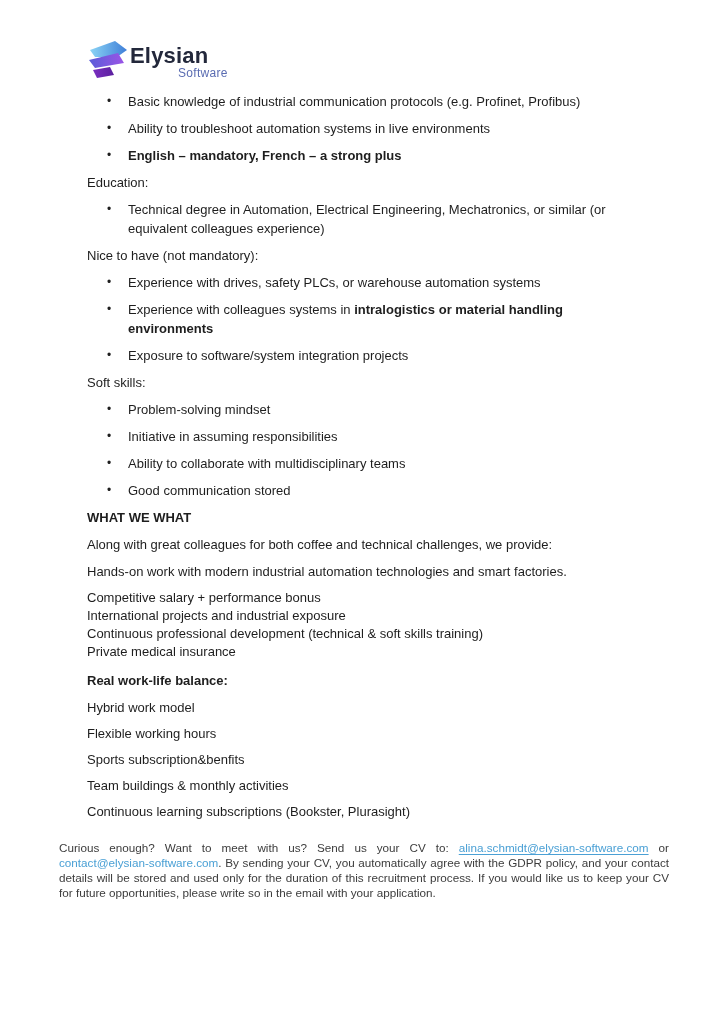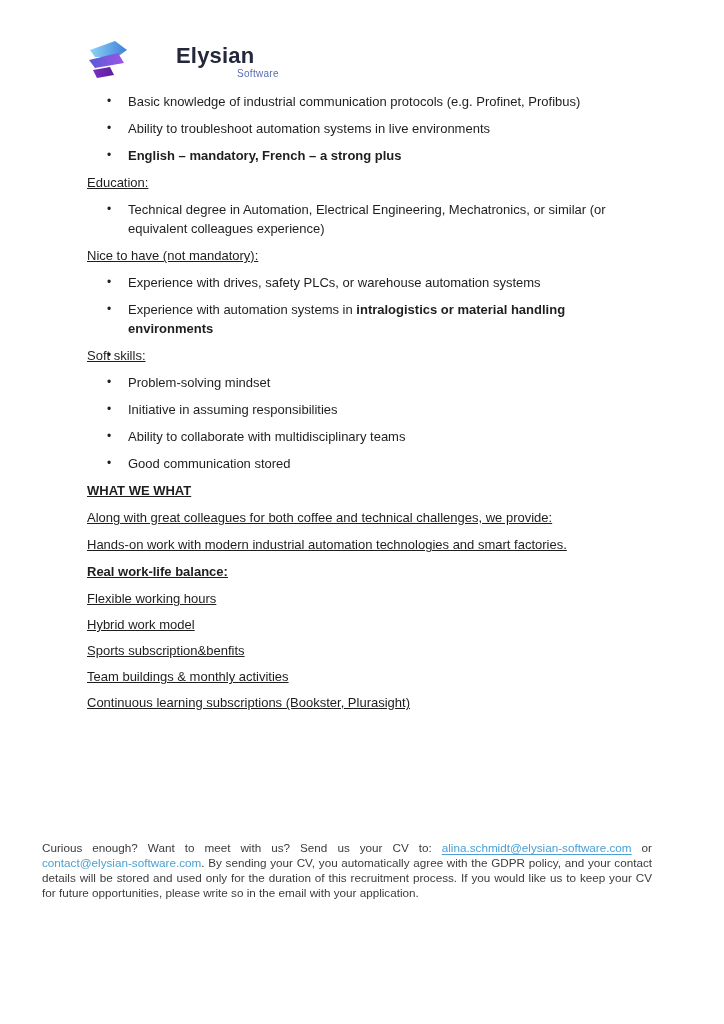--- a/index.html
+++ b/index.html
@@ -7,44 +7,44 @@
   body {
     width: 724px; height: 1024px;
     font-family: "Liberation Sans", sans-serif;
     color: #1e1e1e;
     position: relative;
     overflow: hidden;
   }
   .page { position: absolute; inset: 0; background: #ffffff; }
 
   
-  .logo { position: absolute; top: 38px; left: 84px; display: flex; align-items: flex-start; gap: 46px; }
+  .logo { position: absolute; top: 38px; left: 84px; display: flex; align-items: flex-start; }
   .logo-mark { width: 45px; height: 45px; flex: 0 0 auto; }
   .logo-text { display: flex; flex-direction: column; margin-left: 1px; padding-top: 6px; }
   .brand { font-size: 22px; font-weight: bold; color: #23283b; line-height: 23px; letter-spacing: 0.2px; }
-  .tagline { font-size: 10px; color: #5a6cb2; line-height: 13px; margin-left: 61px; letter-spacing: 0.3px; }
+  .tagline { font-size: 12px; color: #5a6cb2; line-height: 13px; margin-left: 48px; letter-spacing: 0.3px; }
 
   
   .doc {
     position: absolute; top: 92px; left: 87px; width: 552px;
     font-size: 13px; line-height: 19px; color: #1e1e1e;
   }
   .doc ul { list-style: none; }
   .doc li { position: relative; padding-left: 41px; margin-bottom: 8px; }
   .mk { position: absolute; left: 20px; top: 0; font-size: 12px; }
-  .para { margin-bottom: 8px; text-decoration: underline; }
+  .para { margin-bottom: 8px; }
   .b { font-weight: bold; text-align: center; }
   .head-bold { font-weight: bold; margin-bottom: 8px; }
   .perks { margin-bottom: 10px; }
   .perks .perk-line { line-height: 18px; }
   .balance-item { margin-bottom: 7px; }
 
   
   .footer {
-    position: absolute; top: 840px; left: 42px; width: 610px;
+    position: absolute; top: 840px; left: 59px; width: 610px;
     font-size: 11.7px; line-height: 15px; text-align: justify;
     color: #3c3c3c;
   }
   .email-link { color: #4aa0d5; text-decoration: underline; text-underline-offset: 2px; cursor: pointer; }
   .email-link.plain { text-decoration: none; }
 </style>
 </head>
 <body>
 
 <div class="page">
@@ -101,24 +101,25 @@
     </ul>
 
     <p class="para">Nice to have (not mandatory):</p>
     <ul>
       <li>
         <span class="mk">•</span>
         <span>Experience with drives, safety PLCs, or warehouse automation systems</span>
       </li>
       <li>
         <span class="mk">•</span>
-        <span>Experience with automation systems in </span><span class="b">intralogistics or material handling environments</span>
+        <span>Experience with colleagues systems in </span><span class="b">intralogistics or material handling environments</span>
       </li>
       <li>
         <span class="mk">•</span>
+        <span>Exposure to software/system integration projects</span>
       </li>
     </ul>
 
     <p class="para">Soft skills:</p>
     <ul>
       <li>
         <span class="mk">•</span>
         <span>Problem-solving mindset</span>
       </li>
       <li>
@@ -132,24 +133,30 @@
       <li>
         <span class="mk">•</span>
         <span>Good communication stored</span>
       </li>
     </ul>
 
     <p class="para head-bold">WHAT WE WHAT</p>
     <p class="para">Along with great colleagues for both coffee and technical challenges, we provide:</p>
     <p class="para">Hands-on work with modern industrial automation technologies and smart factories.</p>
 
+    <div class="perks">
+      <div class="perk-line">Competitive salary + performance bonus</div>
+      <div class="perk-line">International projects and industrial exposure</div>
+      <div class="perk-line">Continuous professional development (technical &amp; soft skills training)</div>
+      <div class="perk-line">Private medical insurance</div>
+    </div>
 
     <p class="para head-bold">Real work-life balance:</p>
+    <p class="para balance-item">Hybrid work model</p>
     <p class="para balance-item">Flexible working hours</p>
-    <p class="para balance-item">Hybrid work model</p>
     <p class="para balance-item">Sports subscription&amp;benfits</p>
     <p class="para balance-item">Team buildings &amp; monthly activities</p>
     <p class="para balance-item">Continuous learning subscriptions (Bookster, Plurasight)</p>
 
   </main>
 
   <footer class="footer">
     <p><span>Curious enough? Want to meet with us? Send us your CV to: </span><a class="email-link">alina.schmidt@elysian-software.com</a><span> or </span><a class="email-link plain">contact@elysian-software.com</a><span>. By sending your CV, you automatically agree with the GDPR policy, and your contact details will be stored and used only for the duration of this recruitment process. If you would like us to keep your CV for future opportunities, please write so in the email with your application.</span></p>
   </footer>
 

